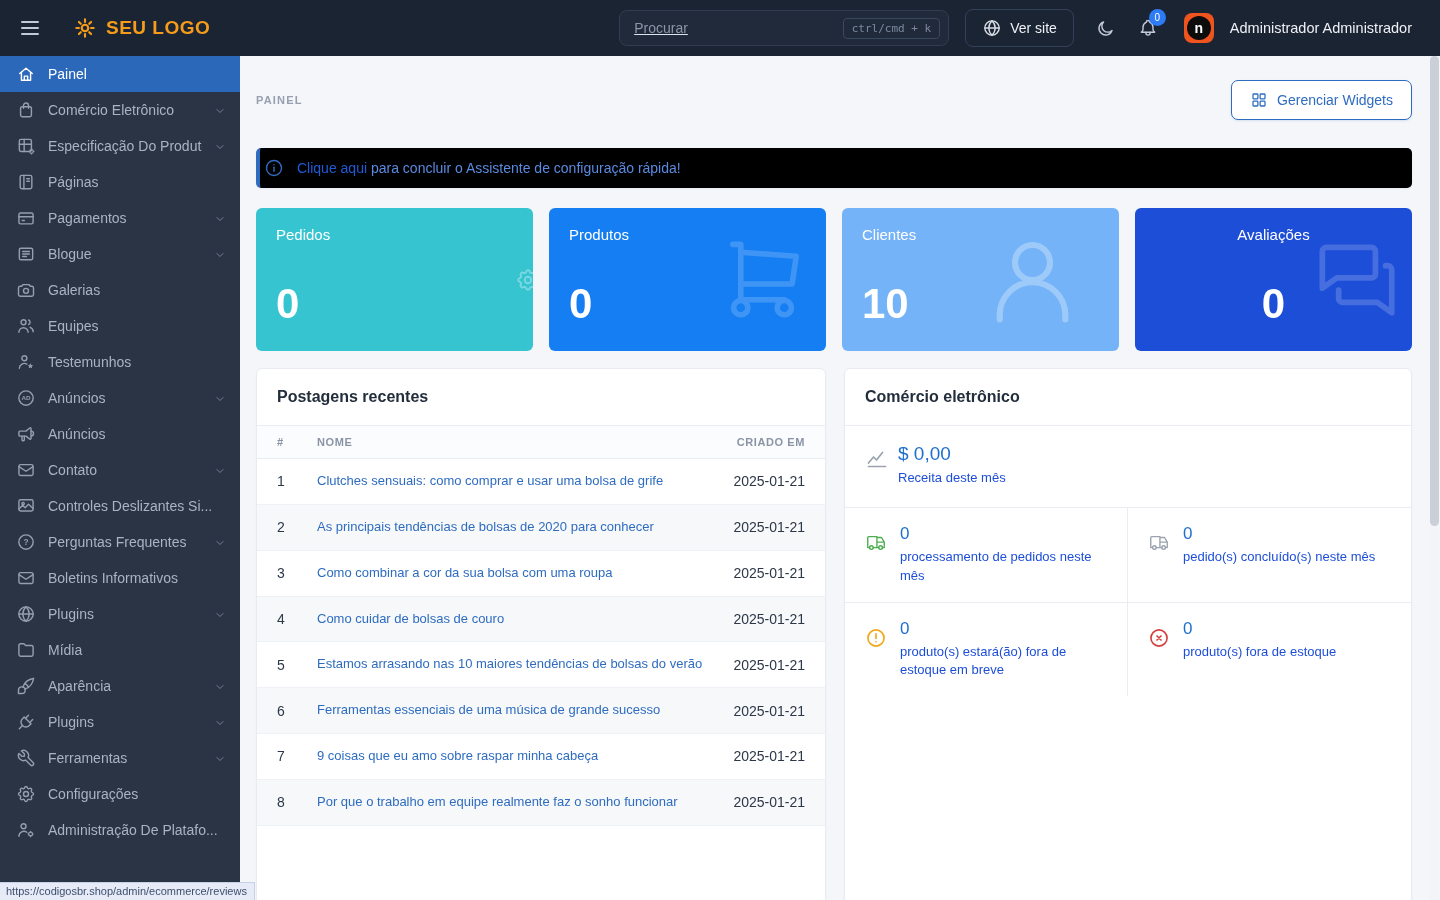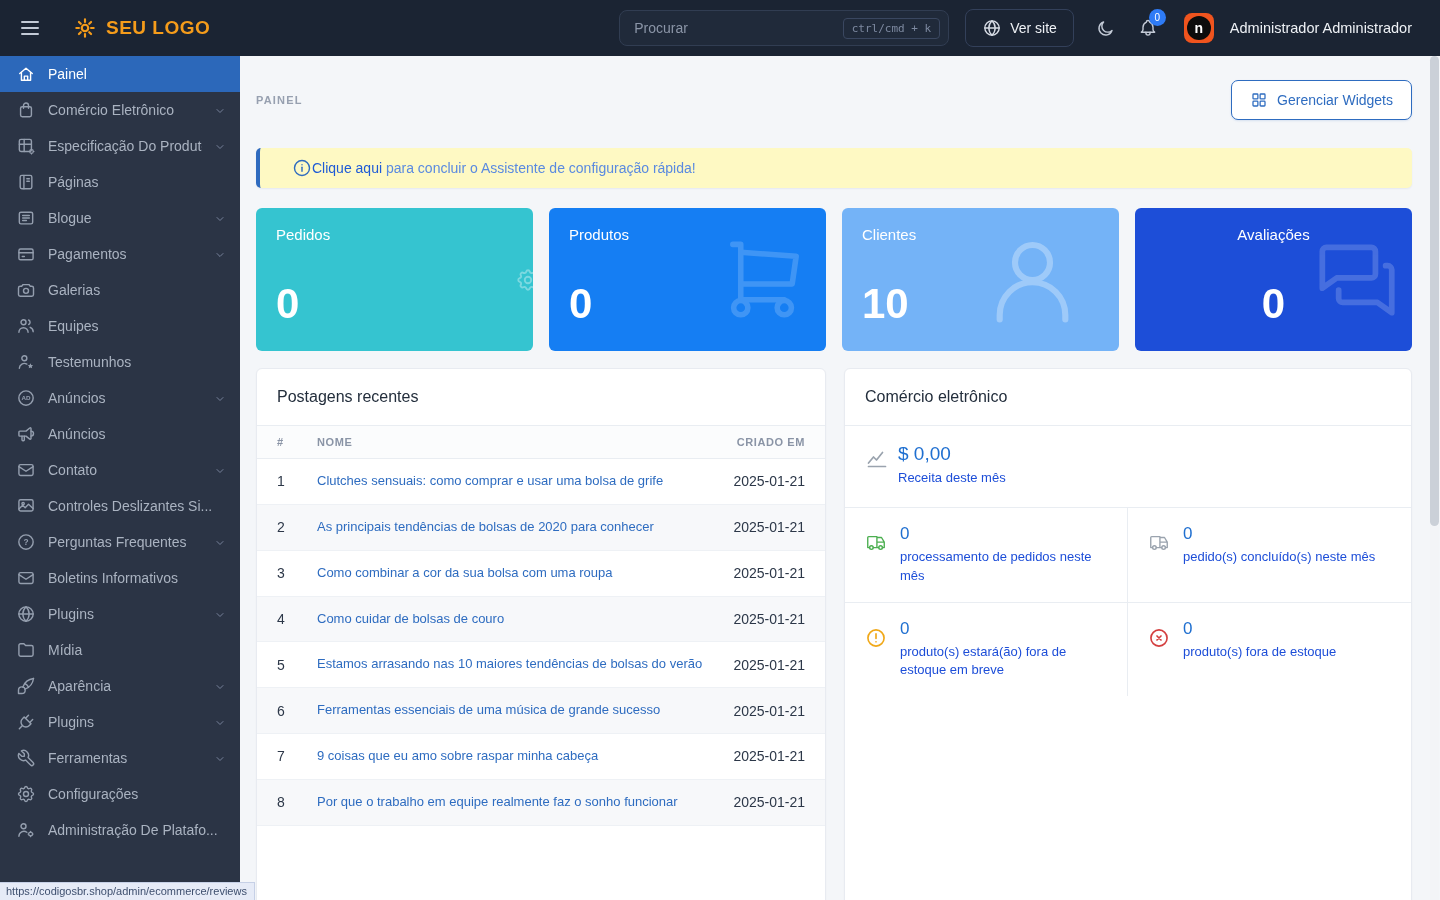--- a/index.html
+++ b/index.html
@@ -5,21 +5,21 @@
   * { margin:0; padding:0; box-sizing:border-box; }
   html,body { width:1440px; height:900px; overflow:hidden; font-family:"Liberation Sans", sans-serif; background:#f4f6f9; }
 
   
   .topbar { position:fixed; top:0; left:0; width:1440px; height:56px; background:#1b2433; display:flex; align-items:center; padding:0 28px 0 18px; gap:16px; z-index:5; }
   .hamburger { color:#c3cad6; width:24px; height:24px; cursor:pointer; flex:0 0 auto; }
   .logo { display:flex; align-items:center; gap:8px; margin-left:14px; }
   .logo-icon { color:#f59c1b; width:26px; height:26px; }
   .logo-text { color:#f59c1b; font-size:19px; font-weight:800; letter-spacing:.5px; white-space:nowrap; }
   .search-box { margin-left:auto; width:330px; height:36px; background:#202a3a; border:1px solid #313d52; border-radius:8px; display:flex; align-items:center; padding:0 8px 0 14px; gap:8px; }
-  .search-box input { flex:1; background:transparent; border:none; outline:none; color:#dfe4ec; font-size:14px; font-family:"Liberation Sans", sans-serif; }
+  .search-box input { flex:1; background:transparent; border:none; outline:none; color:#dfe4ec; font-size:14px; font-family:"Liberation Sans", sans-serif;text-decoration:underline; }
   .search-box input::placeholder { color:#8b95a7; }
   .search-kbd { font-family:"DejaVu Sans Mono", monospace; font-size:11px; color:#7d89a0; border:1px solid #3a4760; border-radius:4px; padding:3px 8px; white-space:nowrap;text-align:center; }
   .view-site { height:38px; display:flex; align-items:center; gap:8px; border:1px solid #33405a; border-radius:8px; padding:0 16px; color:#eef1f5; font-size:14px; cursor:pointer; background:transparent; }
   .view-site .tb-icon { color:#d6dbe4; }
   .tb-icon { width:20px; height:20px; display:inline-flex; }
   .moon-btn, .bell-btn { color:#c3cad6; cursor:pointer; position:relative; display:flex; margin-left:6px; }
   .bell-badge { position:absolute; top:-9px; right:-8px; min-width:17px; height:17px; background:#2e7bf6; border-radius:50%; color:#fff; font-size:10px; display:flex; align-items:center; justify-content:center; padding:0 2px; }
   .avatar { width:30px; height:30px; border-radius:8px; background:#f0541e; display:flex; align-items:center; justify-content:center; margin-left:10px; cursor:pointer; flex:0 0 auto; }
   .avatar-inner { width:24px; height:24px; border-radius:50%; background:#0c0c0c; color:#fff; font-size:14px; font-weight:700; display:flex; align-items:center; justify-content:center; }
   .user-name { color:#eef1f5; font-size:14.5px; white-space:nowrap; cursor:pointer; }
@@ -36,35 +36,35 @@
   
   .statusbar { position:fixed; left:0; bottom:0; background:#e6ebf7; border:1px solid #c6d0e6; border-left:none; border-bottom:none; color:#3e4f6e; font-size:11px; padding:2px 7px 3px 6px; z-index:9; white-space:nowrap; }
 
   
   .main { position:fixed; top:56px; left:240px; width:1200px; height:844px; background:#f4f6f9; padding:0 28px 0 16px; overflow:hidden; }
   .page-head { display:flex; align-items:center; justify-content:space-between; padding-top:24px; height:64px; }
   .breadcrumb { font-size:11px; font-weight:700; letter-spacing:1.2px; color:#97a0b0; }
   .manage-widgets { height:40px; background:#fff; border:1px solid #2e6cc0; border-radius:7px; color:#2e6cc0; font-size:14px; font-weight:500; display:flex; align-items:center; gap:9px; padding:0 18px; cursor:pointer; box-shadow:0 1px 2px rgba(46,108,192,.15); }
   .mw-icon { width:18px; height:18px; display:inline-flex; }
 
-  .alert { margin-top:28px; height:40px; background:#fef9c3; border-radius:5px; border-left:4px solid #2f6bbf; box-shadow:0 1px 2px rgba(20,40,80,.06); display:flex; align-items:center; padding:0 32px; cursor:pointer; }
+  .alert { margin-top:28px; height:40px; background:#000000; border-radius:5px; border-left:4px solid #2f6bbf; box-shadow:0 1px 2px rgba(20,40,80,.06); display:flex; align-items:center; padding:0 4px; gap:13px; cursor:pointer; }
   .alert-icon { width:20px; height:20px; color:#2f6bbf; flex:0 0 auto; display:inline-flex; }
   .alert-text { font-size:14px; }
   .alert-link { color:#1f5bd6; }
   .alert-rest { color:#5a8ae0; }
 
   .cards { margin-top:20px; display:grid; grid-template-columns:repeat(4, 1fr); gap:16px; }
   .stat-card { height:143px; border-radius:6px; padding:18px 20px; color:#fff; position:relative; overflow:hidden; display:flex; flex-direction:column; cursor:pointer; }
   .stat-label { font-size:15px; font-weight:500; }
   .stat-value { margin-top:auto; font-size:42px; font-weight:700; line-height:1; margin-bottom:8px; }
   .stat-icon { position:absolute; top:50%; transform:translateY(-50%); color:#fff; }
 
   .panels { margin-top:17px; display:grid; grid-template-columns:570px 568px; gap:18px; align-items:stretch; height:560px; }
   .panel { background:#fff; border-radius:6px; border:1px solid #e8ebf1; box-shadow:0 1px 2px rgba(20,40,80,.04); overflow:hidden; }
-  .panel-title { padding:19px 20px; font-size:16px; font-weight:400; color:#232e3c; border-bottom:1px solid #e9edf2; }
+  .panel-title { padding:19px 20px; font-size:16px; font-weight:700; color:#232e3c; border-bottom:1px solid #e9edf2; }
 
   
   .tbl-head { display:flex; align-items:center; background:#fbfcfd; border-bottom:1px solid #e9edf2; padding:10px 20px; color:#8a94a6; font-size:11px; font-weight:700; letter-spacing:.6px; }
   .col-num { width:40px; flex:0 0 auto; }
   .col-name { flex:1; padding-right:14px; }
   .col-date { width:84px; flex:0 0 auto; text-align:right; }
   .tbl-row { display:flex; align-items:center; padding:13px 20px; border-bottom:1px solid #eef1f5; }
   .tbl-row:nth-child(even) { background:#f7f8fa; }
   .row-num { width:40px; flex:0 0 auto; font-size:14px; color:#2c3748; }
   .row-name { flex:1; padding-right:14px; font-size:13px; color:#2e6cc0; line-height:1.45; cursor:pointer; }
@@ -179,38 +179,38 @@
           <rect x="5" y="4" width="14" height="16" rx="2"></rect>
           <path d="M9.5 4v16"></path>
           <path d="M13 8h3M13 11h3"></path>
         </svg>
       </span>
       <span class="side-label">Páginas</span>
     </div>
     <div class="side-item">
       <span class="side-icon">
         <svg viewBox="0 0 24 24" width="100%" height="100%" fill="none" stroke="currentColor" stroke-width="1.7" stroke-linecap="round" stroke-linejoin="round">
-          <rect x="4" y="5" width="16" height="14" rx="2"></rect>
-          <path d="M8 9h8M8 12h8M8 15h4.5"></path>
-        </svg>
-      </span>
-      <span class="side-label">Blogue</span>
-      <span class="side-chevron"><svg viewBox="0 0 24 24" width="100%" height="100%" fill="none" stroke="currentColor" stroke-width="2" stroke-linecap="round" stroke-linejoin="round">
-          <path d="M6 9l6 6 6-6"></path>
-        </svg></span>
-    </div>
-    <div class="side-item">
-      <span class="side-icon">
-        <svg viewBox="0 0 24 24" width="100%" height="100%" fill="none" stroke="currentColor" stroke-width="1.7" stroke-linecap="round" stroke-linejoin="round">
           <rect x="3.5" y="6" width="17" height="13" rx="2"></rect>
           <path d="M3.5 10.5h17"></path>
           <path d="M7.5 15h2.5"></path>
         </svg>
       </span>
       <span class="side-label">Pagamentos</span>
+      <span class="side-chevron"><svg viewBox="0 0 24 24" width="100%" height="100%" fill="none" stroke="currentColor" stroke-width="2" stroke-linecap="round" stroke-linejoin="round">
+          <path d="M6 9l6 6 6-6"></path>
+        </svg></span>
+    </div>
+    <div class="side-item">
+      <span class="side-icon">
+        <svg viewBox="0 0 24 24" width="100%" height="100%" fill="none" stroke="currentColor" stroke-width="1.7" stroke-linecap="round" stroke-linejoin="round">
+          <rect x="4" y="5" width="16" height="14" rx="2"></rect>
+          <path d="M8 9h8M8 12h8M8 15h4.5"></path>
+        </svg>
+      </span>
+      <span class="side-label">Blogue</span>
       <span class="side-chevron"><svg viewBox="0 0 24 24" width="100%" height="100%" fill="none" stroke="currentColor" stroke-width="2" stroke-linecap="round" stroke-linejoin="round">
           <path d="M6 9l6 6 6-6"></path>
         </svg></span>
     </div>
     <div class="side-item">
       <span class="side-icon">
         <svg viewBox="0 0 24 24" width="100%" height="100%" fill="none" stroke="currentColor" stroke-width="1.7" stroke-linecap="round" stroke-linejoin="round">
           <path d="M5 7.5h1.8L8.5 5.5h7l1.7 2H19a2 2 0 0 1 2 2v8a2 2 0 0 1-2 2H5a2 2 0 0 1-2-2v-8a2 2 0 0 1 2-2z"></path>
           <circle cx="12" cy="13" r="3"></circle>
         </svg>

